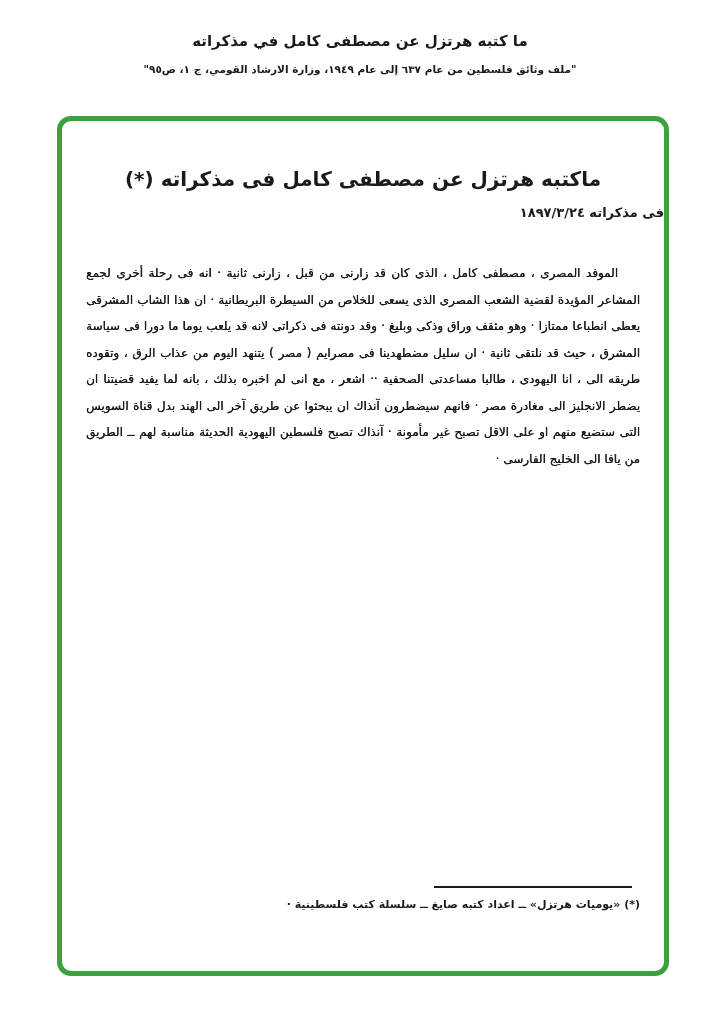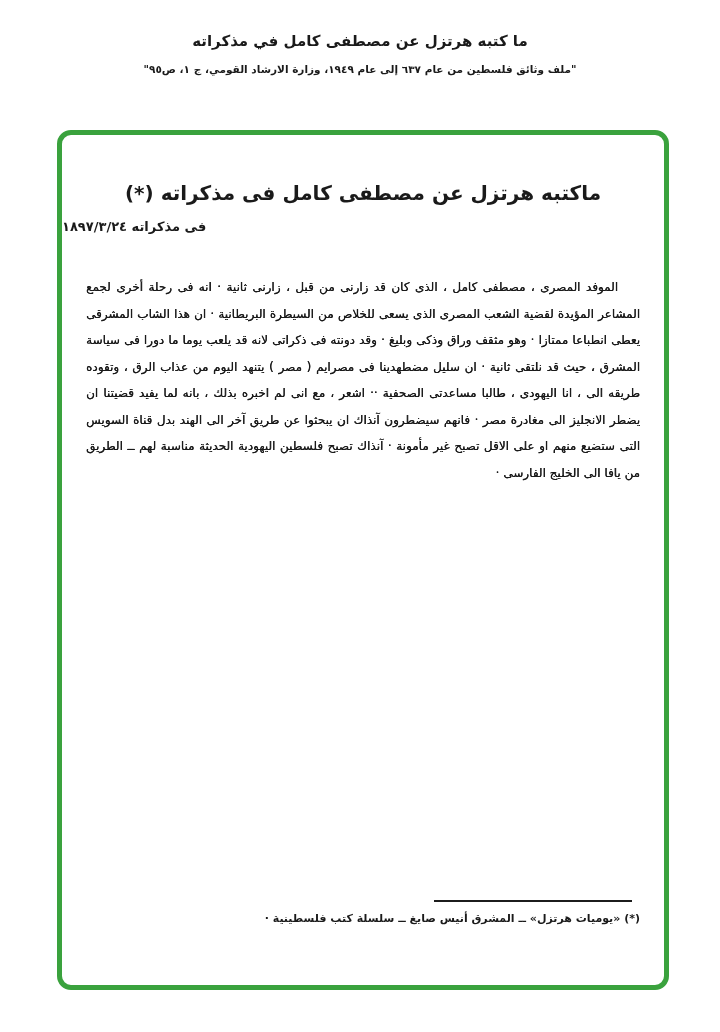--- a/index.html
+++ b/index.html
@@ -23,36 +23,36 @@
     font-weight: bold;
     letter-spacing: 0.2px;
   }
   .page-header-citation {
     font-size: 10.5px;
     font-weight: bold;
     margin-top: 13px;
   }
   .document-frame {
     position: absolute;
-    left: 57px; top: 130px;
+    left: 57px; top: 116px;
     width: 612px; height: 860px;
     border: 5px solid var(--green);
     border-radius: 14px;
     background: #ffffff;
   }
   .document-title {
     direction: rtl;
     text-align: center;
     font-size: 20px;
     font-weight: bold;
     margin-top: 46px;
   }
   .document-date-line {
     direction: rtl;
-    text-align: left;
+    text-align: right;
     font-size: 13px;
     font-weight: bold;
     margin-top: 14px;
   }
   .document-body {
     direction: rtl;
     text-align: justify;
     font-size: 12px;
     line-height: 26.5px;
     margin: 40px 24px 0 24px;
@@ -85,15 +85,15 @@
   <div class="page-header-citation">"ملف وثائق فلسطين من عام ٦٣٧ إلى عام ١٩٤٩، وزارة الارشاد القومي، ج ١، ص٩٥"</div>
 </header>
 
 <section class="document-frame">
   <h1 class="document-title">ماكتبه هرتزل عن مصطفى كامل فى مذكراته (*)</h1>
   <div class="document-date-line">فى مذكراته ١٨٩٧/٣/٢٤</div>
   <p class="document-body">الموفد المصرى ، مصطفى كامل ، الذى كان قد زارنى من قبل ، زارنى ثانية · انه فى رحلة أخرى لجمع المشاعر المؤيدة لقضية الشعب المصرى الذى يسعى للخلاص من السيطرة البريطانية · ان هذا الشاب المشرقى يعطى انطباعا ممتازا · وهو مثقف وراق وذكى وبليغ · وقد دونته فى ذكراتى لانه قد يلعب يوما ما دورا فى سياسة المشرق ، حيث قد نلتقى ثانية · ان سليل مضطهدينا فى مصرايم ( مصر ) يتنهد اليوم من عذاب الرق ، وتقوده طريقه الى ، انا اليهودى ، طالبا مساعدتى الصحفية ·· اشعر ، مع انى لم اخبره بذلك ، بانه لما يفيد قضيتنا ان يضطر الانجليز الى مغادرة مصر · فانهم سيضطرون آنذاك ان يبحثوا عن طريق آخر الى الهند بدل قناة السويس التى ستضيع منهم او على الاقل تصبح غير مأمونة · آنذاك تصبح فلسطين اليهودية الحديثة مناسبة لهم ــ الطريق من يافا الى الخليج الفارسى ·</p>
 
   <div class="footnote-area">
     <div class="footnote-separator"></div>
-    <div class="footnote-text">(*) «يوميات هرتزل» ــ المشرق أنيس صايغ ــ سلسلة كتب فلسطينية ·</div>
+    <div class="footnote-text">(*) «يوميات هرتزل» ــ اعداد كتبه صايغ ــ سلسلة كتب فلسطينية ·</div>
   </div>
 </section>
 
 </body></html>

